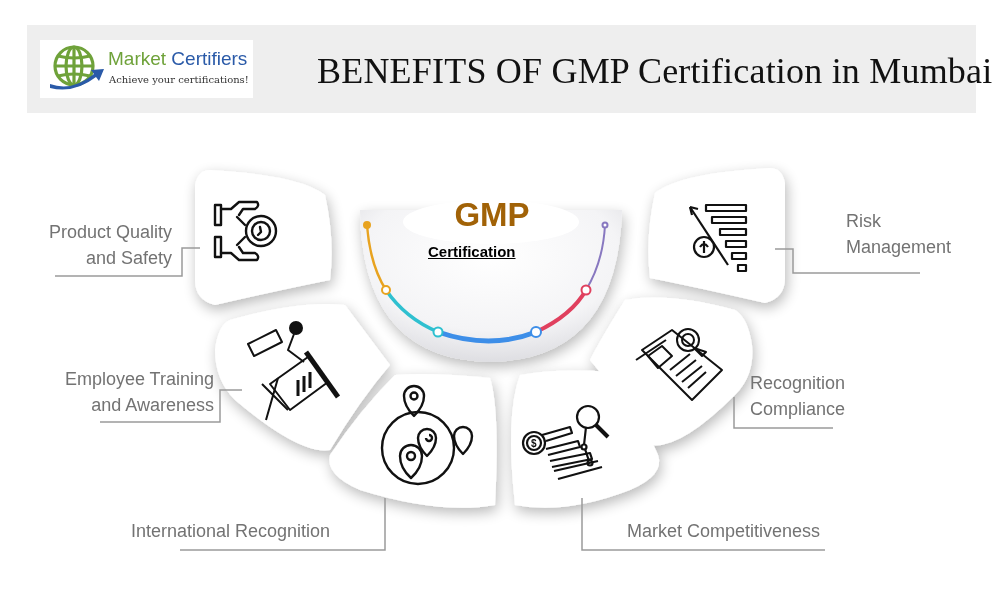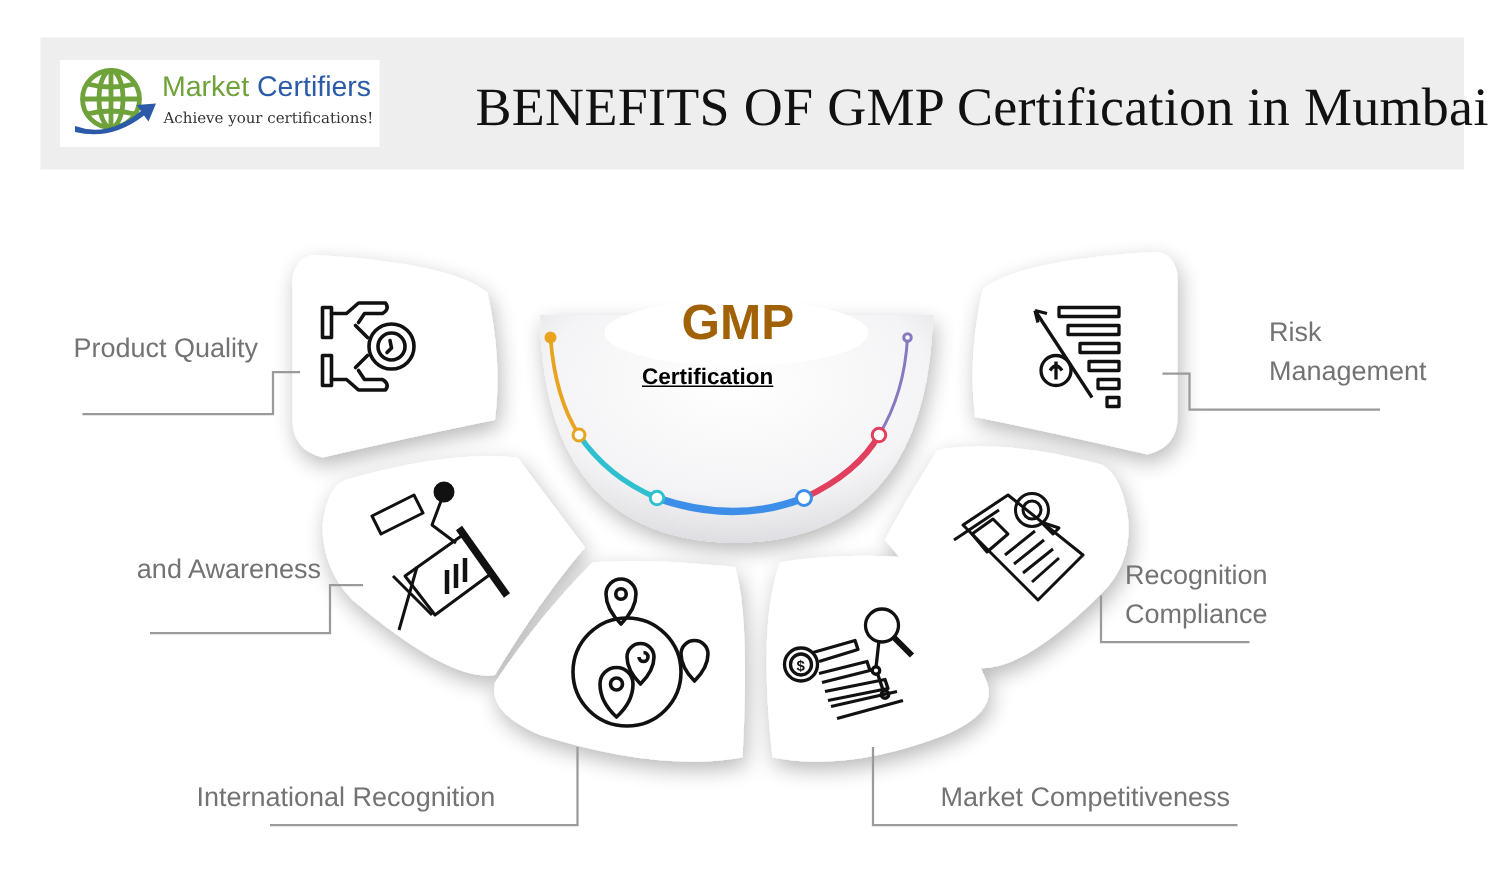--- a/index.html
+++ b/index.html
@@ -166,23 +166,25 @@
     <circle cx="14" cy="42" r="10" fill="#ffffff"></circle>
     <path d="M10 42 q4 -6 8 0 m-4 -6 v12"></path>
   </g>
 </svg>
 
 <div class="center-gmp">GMP</div>
 <div class="center-cert">Certification</div>
 
 <div class="label r" style="left:20px;top:219px;width:152px;">
   <div>Product Quality</div>
+  <div>and Safety</div>
 </div>
 
 <div class="label r" style="left:30px;top:366px;width:184px;">
+  <div>Employee Training</div>
   <div>and Awareness</div>
 </div>
 
 <div class="label" style="left:131px;top:518px;">
   <div>International Recognition</div>
 </div>
 
 <div class="label" style="left:597px;top:518px;margin-left:30px;">
   <div>Market Competitiveness</div>
 </div>

